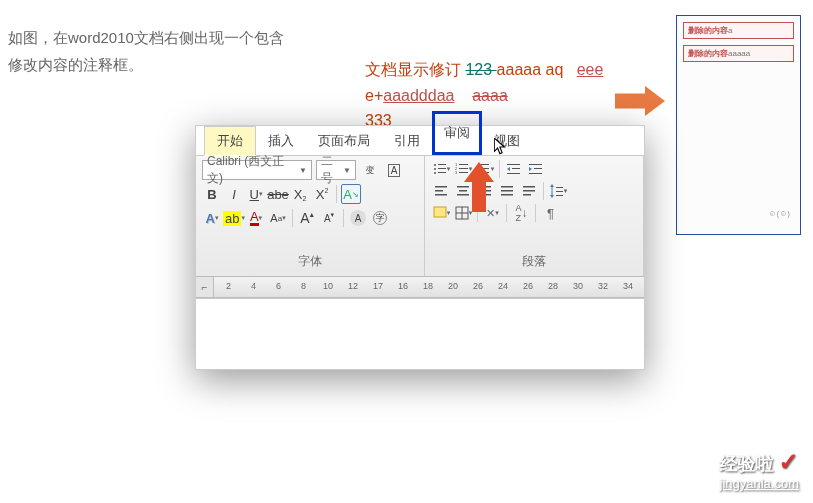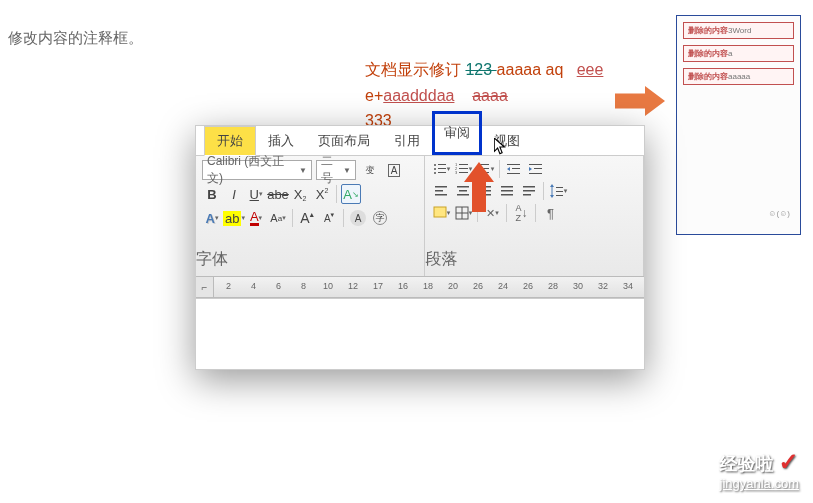--- a/index.html
+++ b/index.html
@@ -10,26 +10,26 @@
     .tracked-text .red-ins { color: #c1504e; text-decoration: underline; }
     .tracked-text .red-del { color: #0f766e; text-decoration: line-through; }
     .arrow-right { position: absolute; top: 80px; left: 615px; font-size: 40px; color: #e87942; }
     .revision-box { position: absolute; top: 15px; right: 12px; width: 125px; height: 220px; border: 1px solid #2a4b9b; background: #fcfcfc; }
     .rev-item { margin: 6px 6px 6px 6px; border: 1px solid #c15050; background: #fff4f4; font-size: 8px; color: #c15050; padding: 2px 4px; white-space: nowrap; overflow: hidden; }
     .rev-item .blk { color: #777; }
     .rev-faded { position: absolute; bottom: 16px; right: 10px; font-size: 8px; color: #999; }
     .word-ribbon { position: absolute; top: 125px; left: 195px; width: 450px; height: 245px; background: #fff; box-shadow: 0 10px 35px rgba(0,0,0,0.4); border: 1px solid #ccc; }
     .tabs { display: flex; align-items: flex-end; height: 30px; background: #fff; border-bottom: 1px solid #ccc; padding-left: 8px; gap: 0; }
     .tab { padding: 5px 12px; font-size: 13px; color: #444; cursor: pointer; }
-    .tab.active { border: 1px solid #ccc; border-bottom: 1px solid #fff; background: #fde047; margin-bottom: -1px; }
+    .tab.active { border: 1px solid #ccc; border-bottom: 1px solid #fff; background: #fef9c3; margin-bottom: -1px; }
     .tab.highlighted { border: 3px solid #0033cc; padding: 10px 9px; }
     .ribbon-content { display: flex; background: linear-gradient(#f7f7f7, #e9e9e9); height: 120px; }
     .group { border-right: 1px solid #ccc; display: flex; flex-direction: column; }
     .group-body { flex: 1; padding: 4px 6px; }
-    .group-label { text-align: left; font-size: 16px; color: #666; padding: 2px 0 6px 0; }
+    .group-label { text-align: center; font-size: 12px; color: #666; padding: 2px 0 6px 0; }
     .font-group { flex: 1.05; }
     .para-group { flex: 1; }
     .row { display: flex; align-items: center; gap: 4px; margin-bottom: 4px; }
     .row.tight { gap: 2px; }
     .font-select { border: 1px solid #aaa; background: #fff; font-size: 12px; padding: 1px 4px; width: 110px; height: 20px; display: flex; align-items: center; }
     .size-select { border: 1px solid #aaa; background: #fff; font-size: 12px; width: 40px; height: 20px; display: flex; align-items: center; justify-content: space-between; padding: 1px 4px; }
     .dd-arrow { font-size: 8px; color: #666; }
     .btn-icon { display: inline-flex; align-items: center; justify-content: center; width: 20px; height: 20px; font-size: 13px; color: #444; cursor: pointer; position: relative; }
     .btn-icon .sup { font-size: 7px; position: relative; top: -4px; }
     .btn-icon .sub { font-size: 7px; position: relative; top: 4px; }
@@ -51,41 +51,41 @@
     .cursor { position: absolute; top: 12px; left: 298px; font-size: 14px; z-index: 11; color: #000; pointer-events: none; }
     .watermark { position: absolute; bottom: 12px; right: 14px; font-size: 18px; color: #fff; text-shadow: 1px 1px 2px rgba(0,0,0,0.7); font-weight: bold; display: flex; gap: 6px; }
     .watermark .check { color: #e03030; font-size: 24px; }
     .watermark .url { font-size: 13px; font-weight: normal; text-decoration: underline; }
     .chev { font-size: 7px; color: #666; }
   </style>
 </head>
 <body>
 
 <div class="intro-text">
+  <div><span>如图，在word2010文档右侧出现一个包含</span></div>
   <div><span>修改内容的注释框。</span></div>
 </div>
 
 <div class="tracked-text">
   <div>
     <span class="black">文档显示修订 </span><span class="red-del">123 </span><span class="black">aaaaa aq</span>&nbsp;&nbsp;&nbsp;<span class="red-ins">eee</span>
   </div>
   <div>
     <span class="black">e+</span><span class="red-ins">aaadddaa</span>&nbsp;&nbsp;&nbsp;&nbsp;<span class="red-ins" style="text-decoration: line-through;">aaaa</span>
   </div>
   <div><span class="black">333</span></div>
 </div>
 
 <div class="arrow-right">
   <svg viewBox="0 0 40 24" width="50" height="30">
       <polygon points="0,6 24,6 24,0 40,12 24,24 24,18 0,18" fill="#e87942"></polygon>
     </svg>
 </div>
 
 <div class="revision-box">
-  <div class="rev-item"><b>删除的内容</b><span class="blk">3Word</span></div>
   <div class="rev-item"><b>删除的内容</b><span class="blk">a</span></div>
   <div class="rev-item"><b>删除的内容</b><span class="blk">aaaaa</span></div>
   <div class="rev-faded">☺(☺)</div>
 </div>
 
 <div class="word-ribbon">
   <div class="cursor">
     <svg width="14" height="18" viewBox="0 0 12 16">
         <path d="M0 0 L0 12 L3 9 L5 14 L7 13 L5 8 L9 8 Z" fill="#fff" stroke="#000" stroke-width="1"></path>
       </svg>

